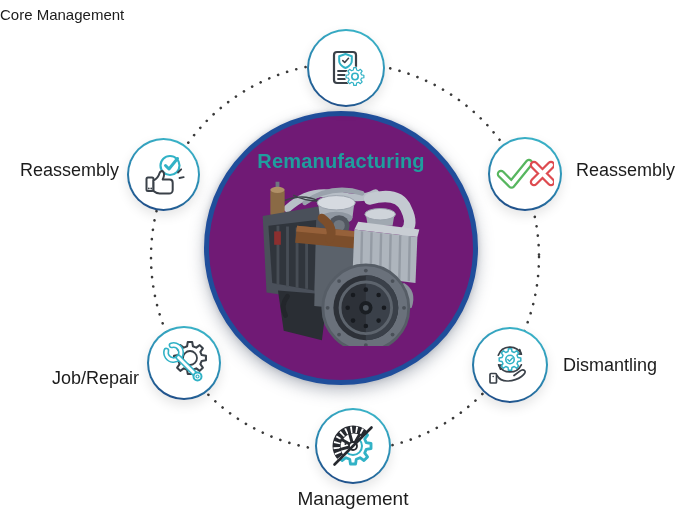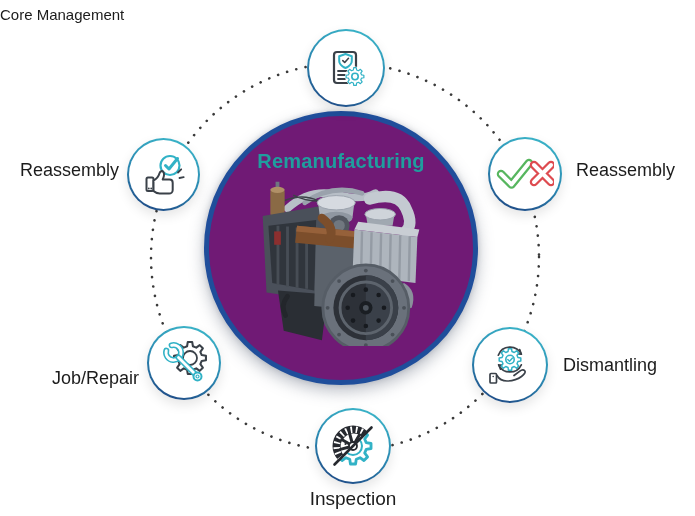--- a/index.html
+++ b/index.html
@@ -188,21 +188,21 @@
         <path d="M21.8 18.5 l1.7 1.7 l3 -3.2" fill="none" stroke="#31b2c6" stroke-width="1.4" stroke-linecap="round" stroke-linejoin="round"></path>
         <rect x="4" y="32.5" width="6.5" height="9.5" rx="1" fill="#fff" stroke="#3a4149" stroke-width="1.7"></rect>
         <circle cx="7.2" cy="35.5" r="0.8" fill="#3a4149"></circle>
         <path d="M11 34.5 c2 3.5 5.5 5.5 10 5.5 c5.5 0 10.5 -1.5 14.5 -4.5 c2.5 -1.9 4.5 -4.2 3.2 -5.7 c-1.1 -1.3 -3.4 -0.8 -5.2 0.6 l-5.5 4.1" fill="#fff" stroke="#3a4149" stroke-width="1.7" stroke-linecap="round" stroke-linejoin="round"></path>
       </svg>
     </div>
   </div>
 
   
   <div class="node">
-    <div class="node-label l-dismantling">Inspection</div>
+    <div class="node-label l-dismantling">Management</div>
     <div class="node-circle c-dismantling">
       <svg width="54" height="54" viewBox="0 0 54 54">
         <defs>
           <path id="gear-c" d="M10.19 -2.54 L13.86 -1.95 L13.86 1.95 L10.19 2.54 L9 5.41 L11.18 8.43 L8.43 11.18 L5.41 9 L2.54 10.19 L1.95 13.86 L-1.95 13.86 L-2.54 10.19 L-5.41 9 L-8.43 11.18 L-11.18 8.43 L-9 5.41 L-10.19 2.54 L-13.86 1.95 L-13.86 -1.95 L-10.19 -2.54 L-9 -5.41 L-11.18 -8.43 L-8.43 -11.18 L-5.41 -9 L-2.54 -10.19 L-1.95 -13.86 L1.95 -13.86 L2.54 -10.19 L5.41 -9 L8.43 -11.18 L11.18 -8.43 L9 -5.41 Z"></path>
         </defs>
         <circle cx="27" cy="27" r="22" fill="#fff"></circle>
         <g transform="translate(27 27) scale(1.3)">
           <use href="#gear-c" fill="#fff" stroke="#31b2c6" stroke-width="2.2" stroke-linejoin="round" vector-effect="non-scaling-stroke"></use>
         </g>
         <circle cx="27" cy="27" r="9" fill="#fff" stroke="#31b2c6" stroke-width="2"></circle>

